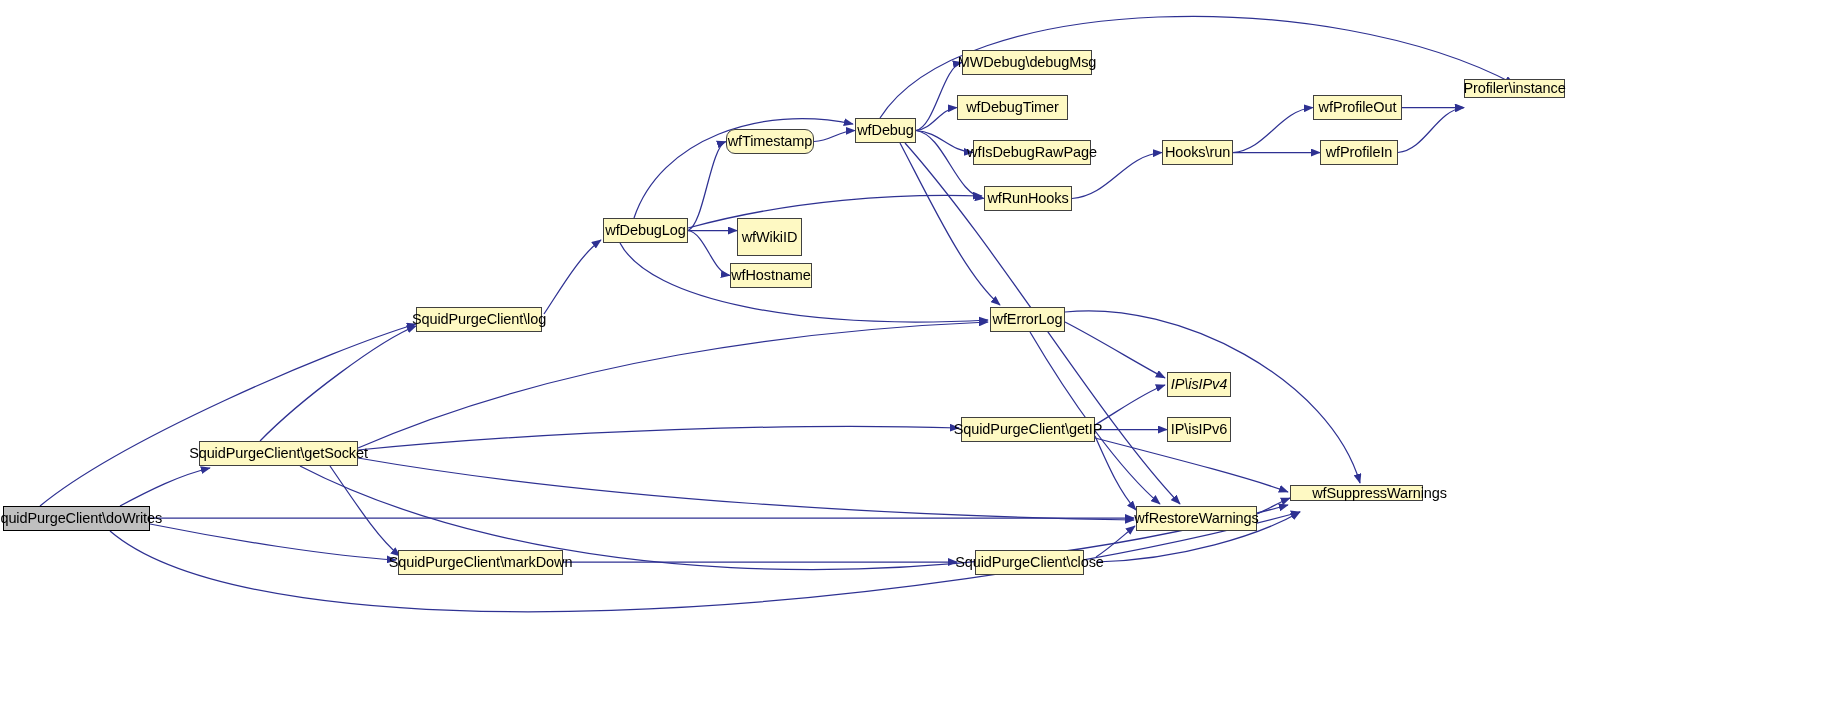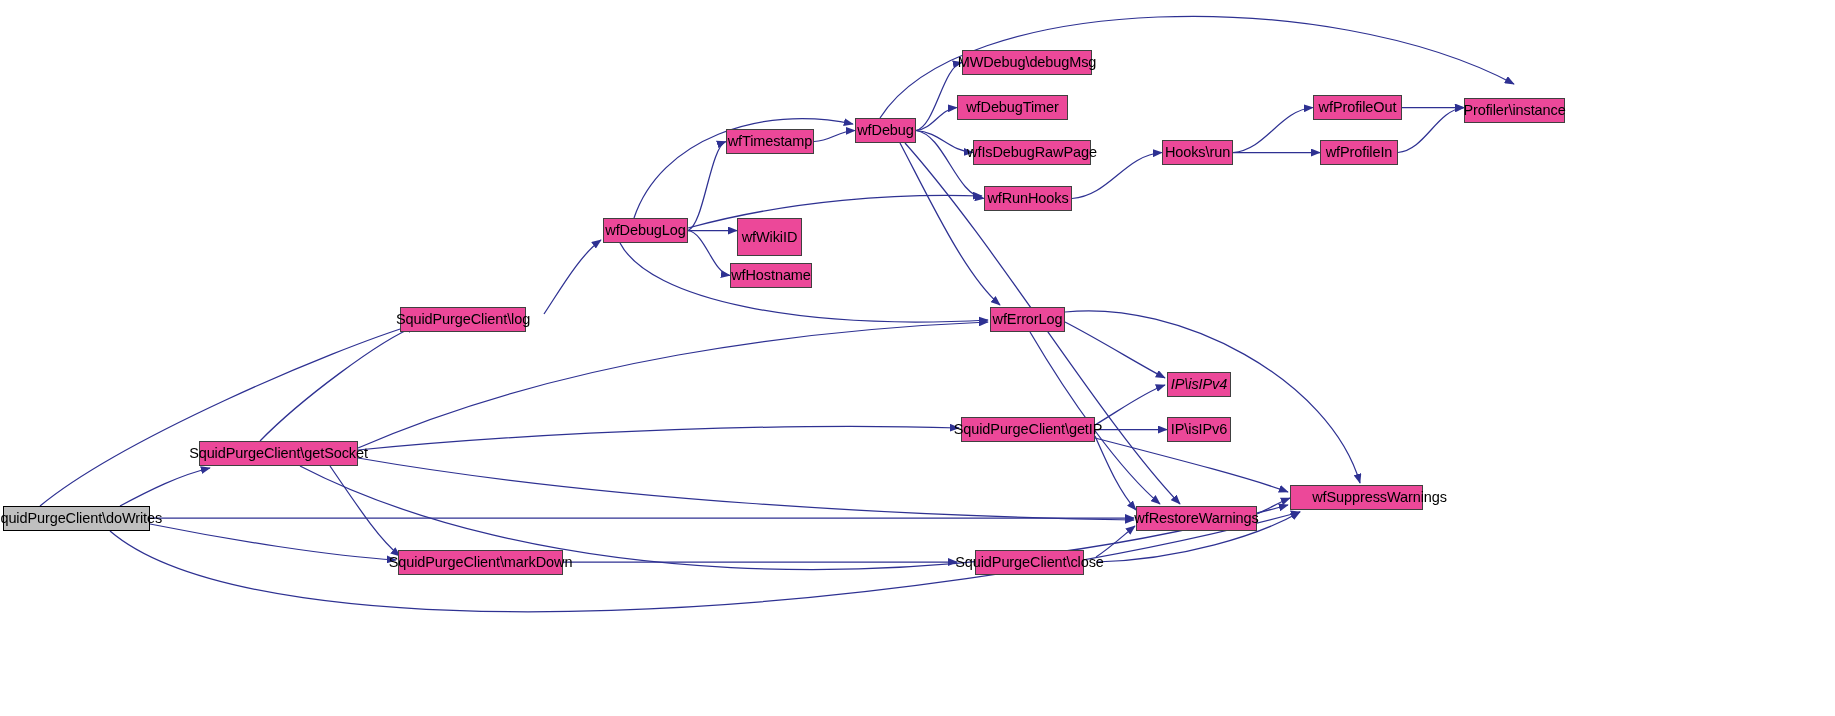--- a/index.html
+++ b/index.html
@@ -18,21 +18,21 @@
   #edges {
     position: absolute;
     left: 0; top: 0;
     width: 1835px;
     height: 716px;
   }
   .node {
     position: absolute;
     box-sizing: border-box;
     border: 1px solid #404040;
-    background: #ec4899;
+    background: #fef9c3;
     color: #000000;
     font-size: 14.5px;
     line-height: 1;
     display: flex;
     align-items: center;
     justify-content: center;
     white-space: nowrap;
     letter-spacing: -0.1px;
     z-index: 5;
   }
@@ -97,30 +97,30 @@
         <path d="M 1257,514 C 1270,508 1280,502 1290,498" marker-end="url(#ah)"></path>
       </g>
   </svg>
   <div id="node-layer">
       <div class="node root" style="left: 3px; top: 506px; width: 147px; height: 25px;">
         <span>SquidPurgeClient\doWrites</span>
       </div>
       <div class="node" style="left: 199px; top: 441px; width: 159px; height: 25px;">
         <span>SquidPurgeClient\getSocket</span>
       </div>
-      <div class="node" style="left: 400px; top: 307px; width: 126px; height: 25px;">
+      <div class="node" style="left: 416px; top: 307px; width: 126px; height: 25px;">
         <span>SquidPurgeClient\log</span>
       </div>
       <div class="node" style="left: 398px; top: 550px; width: 165px; height: 25px;">
         <span>SquidPurgeClient\markDown</span>
       </div>
       <div class="node" style="left: 603px; top: 218px; width: 85px; height: 25px;">
         <span>wfDebugLog</span>
       </div>
-      <div class="node" style="left: 726px; top: 129px; width: 88px; height: 25px;">
+      <div class="node" style="left: 726px; top: 129px; width: 88px; height: 25px; border-radius: 9px;">
         <span>wfTimestamp</span>
       </div>
       <div class="node" style="left: 737px; top: 218px; width: 65px; height: 38px;">
         <span>wfWikiID</span>
       </div>
       <div class="node" style="left: 730px; top: 263px; width: 82px; height: 25px;">
         <span>wfHostname</span>
       </div>
       <div class="node" style="left: 855px; top: 118px; width: 61px; height: 25px;">
         <span>wfDebug</span>
@@ -142,33 +142,33 @@
       </div>
       <div class="node" style="left: 1162px; top: 140px; width: 71px; height: 25px;">
         <span>Hooks\run</span>
       </div>
       <div class="node" style="left: 1313px; top: 95px; width: 89px; height: 25px;">
         <span>wfProfileOut</span>
       </div>
       <div class="node" style="left: 1320px; top: 140px; width: 78px; height: 25px;">
         <span>wfProfileIn</span>
       </div>
-      <div class="node" style="left: 1464px; top: 98px; width: 101px; height: 25px; justify-content: center;">
+      <div class="node" style="left: 1464px; top: 79px; width: 101px; height: 19px; justify-content: center;">
         <span>Profiler\instance</span>
       </div>
       <div class="node" style="left: 1167px; top: 372px; width: 64px; height: 25px; font-style: italic;">
         <span>IP\isIPv4</span>
       </div>
       <div class="node" style="left: 1167px; top: 417px; width: 64px; height: 25px;">
         <span>IP\isIPv6</span>
       </div>
       <div class="node" style="left: 961px; top: 417px; width: 134px; height: 25px;">
         <span>SquidPurgeClient\getIP</span>
       </div>
-      <div class="node" style="left: 1290px; top: 485px; width: 133px; height: 25px; padding-left: 46px;">
+      <div class="node" style="left: 1290px; top: 485px; width: 133px; height: 16px; padding-left: 46px;">
         <span>wfSuppressWarnings</span>
       </div>
       <div class="node" style="left: 1136px; top: 506px; width: 121px; height: 25px; align-items: center;">
         <span>wfRestoreWarnings</span>
       </div>
       <div class="node" style="left: 959px; top: 550px; width: 109px; height: 25px; margin-left: 16px;">
         <span>SquidPurgeClient\close</span>
       </div>
     </div>
 </div>

